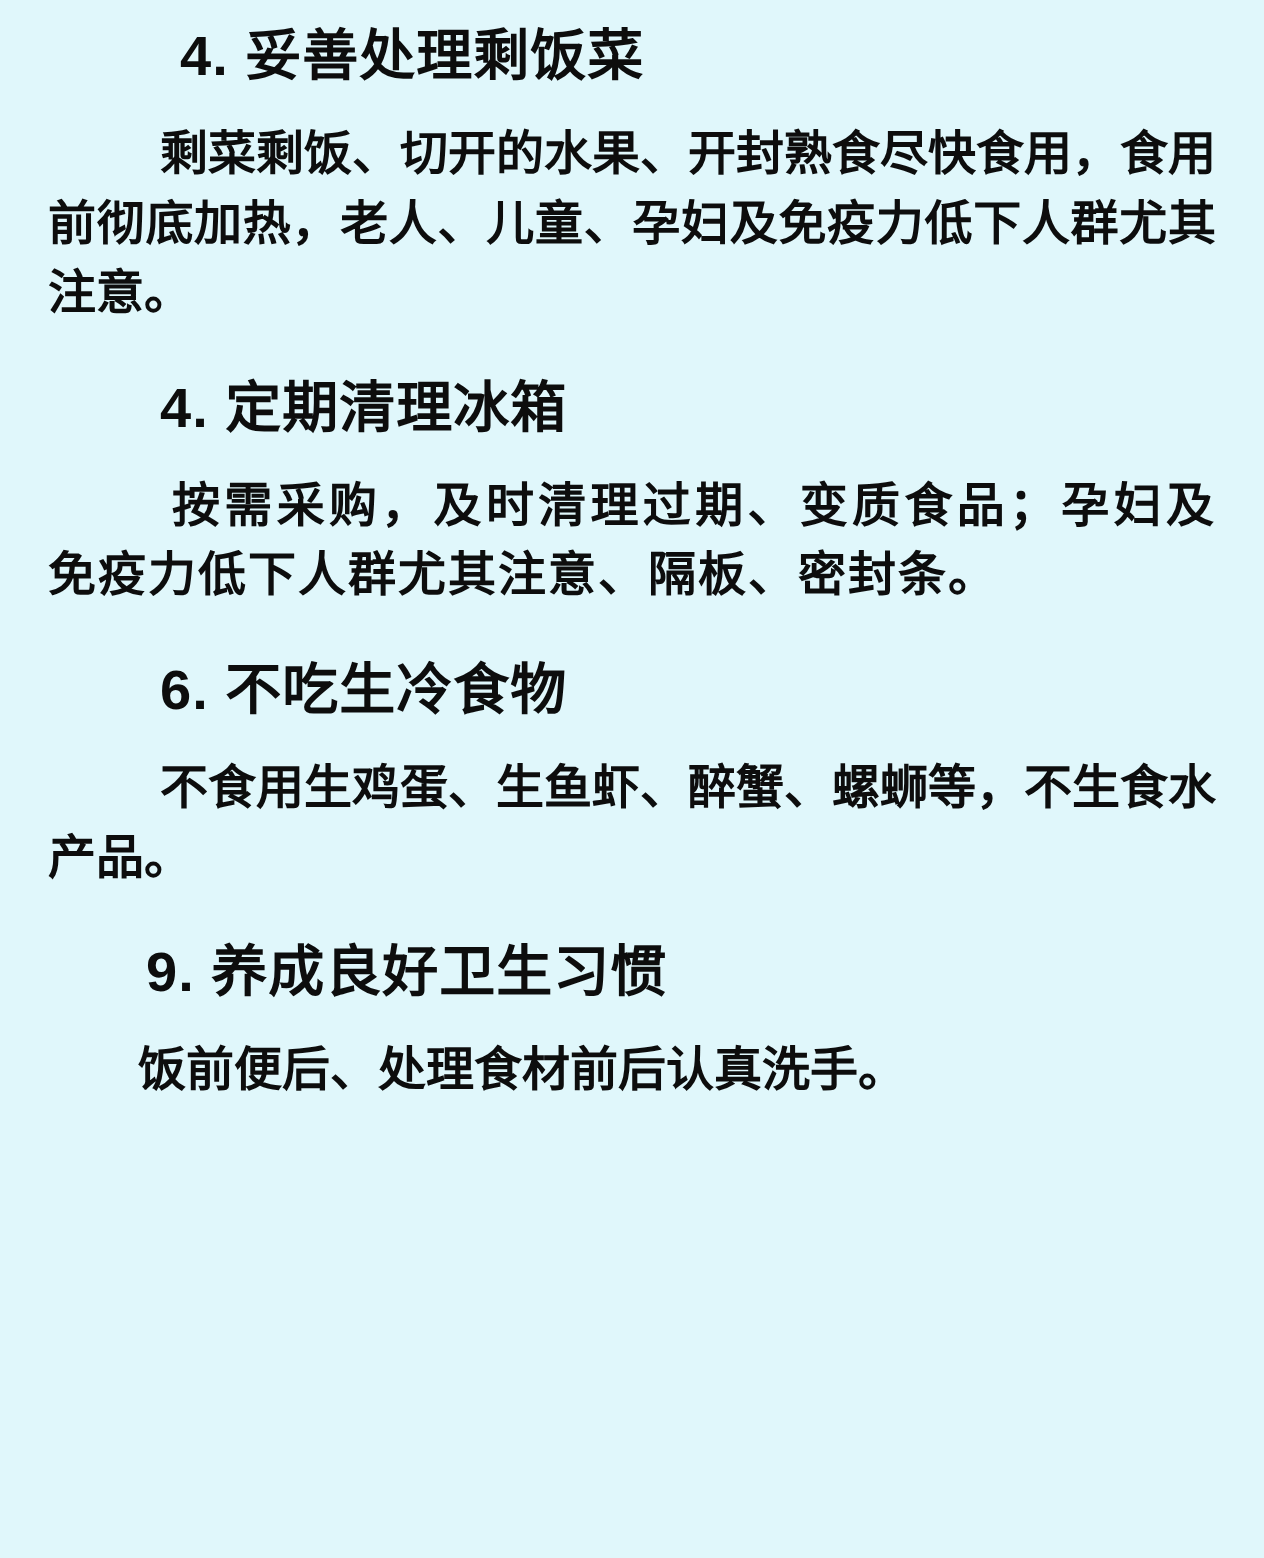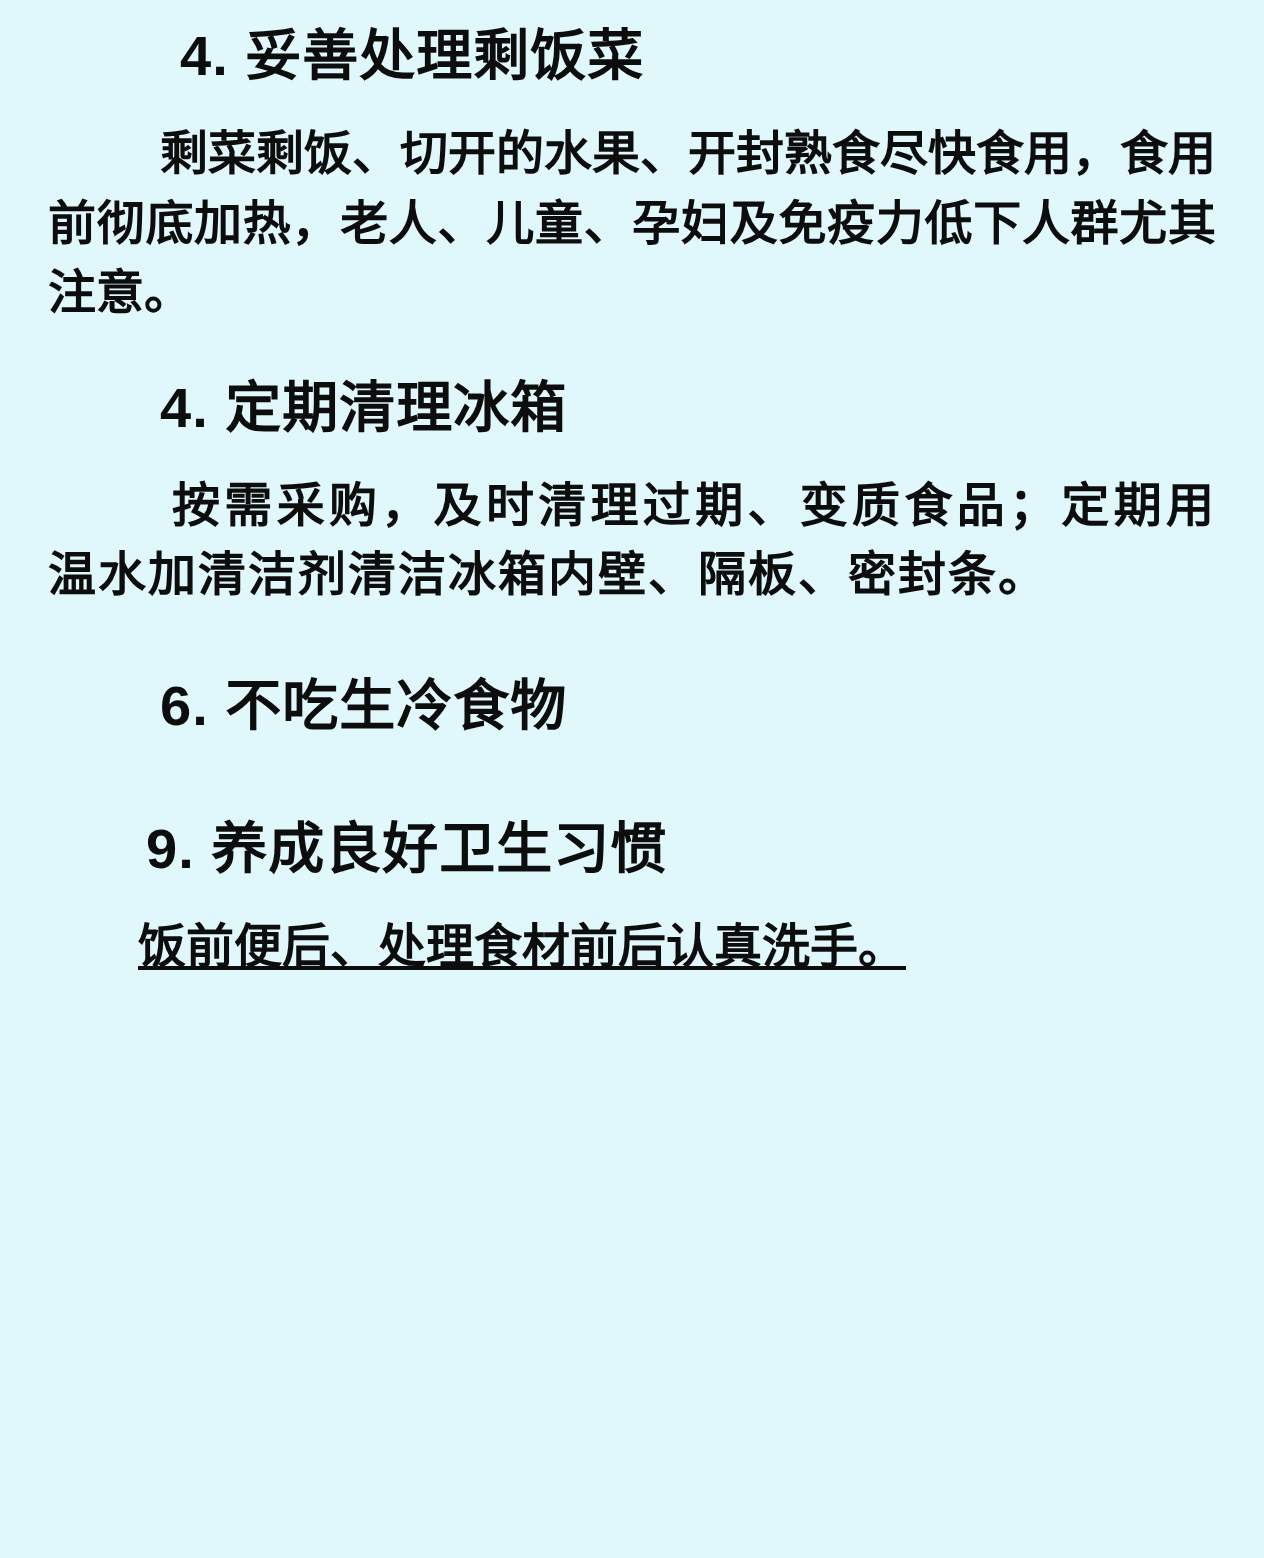--- a/index.html
+++ b/index.html
@@ -44,48 +44,49 @@
     text-justify: inter-ideograph;
   }
   .gap-after-heading {
     height: 26px;
   }
   .gap-after-para {
     height: 42px;
   }
   .sec1 .heading { padding-left: 132px; }
   .sec2 .heading { padding-left: 112px; }
-  .sec3 .heading { padding-left: 112px; margin-top: 16px; }
+  .sec3 .heading { padding-left: 112px; }
   .sec4 .heading { padding-left: 98px; }
   .sec2 .body-text { text-indent: 124px; letter-spacing: 2px; }
   .sec3 .body-text { text-indent: 112px; }
-  .sec4 .body-text { text-indent: 90px; text-decoration: underline; }
+  .sec4 .body-text { text-indent: 90px; }
 </style>
 </head>
 <body>
 
 <div class="page">
 
   <div class="section sec1">
     <div class="heading">4. 妥善处理剩饭菜</div>
     <div class="gap-after-heading"></div>
     <div class="body-text">剩菜剩饭、切开的水果、开封熟食尽快食用，食用前彻底加热，老人、儿童、孕妇及免疫力低下人群尤其注意。</div>
     <div class="gap-after-para"></div>
   </div>
 
   <div class="section sec2">
     <div class="heading">4. 定期清理冰箱</div>
     <div class="gap-after-heading"></div>
-    <div class="body-text">按需采购，及时清理过期、变质食品；定期用温水加清洁剂清洁冰箱内壁、隔板、密封条。</div>
+    <div class="body-text">按需采购，及时清理过期、变质食品；孕妇及免疫力低下人群尤其注意、隔板、密封条。</div>
     <div class="gap-after-para"></div>
   </div>
 
   <div class="section sec3">
     <div class="heading">6. 不吃生冷食物</div>
     <div class="gap-after-heading"></div>
+    <div class="body-text">不食用生鸡蛋、生鱼虾、醉蟹、螺蛳等，不生食水产品。</div>
     <div class="gap-after-para"></div>
   </div>
 
   <div class="section sec4">
     <div class="heading">9. 养成良好卫生习惯</div>
     <div class="gap-after-heading"></div>
     <div class="body-text">饭前便后、处理食材前后认真洗手。</div>
   </div>
 
 </div>

